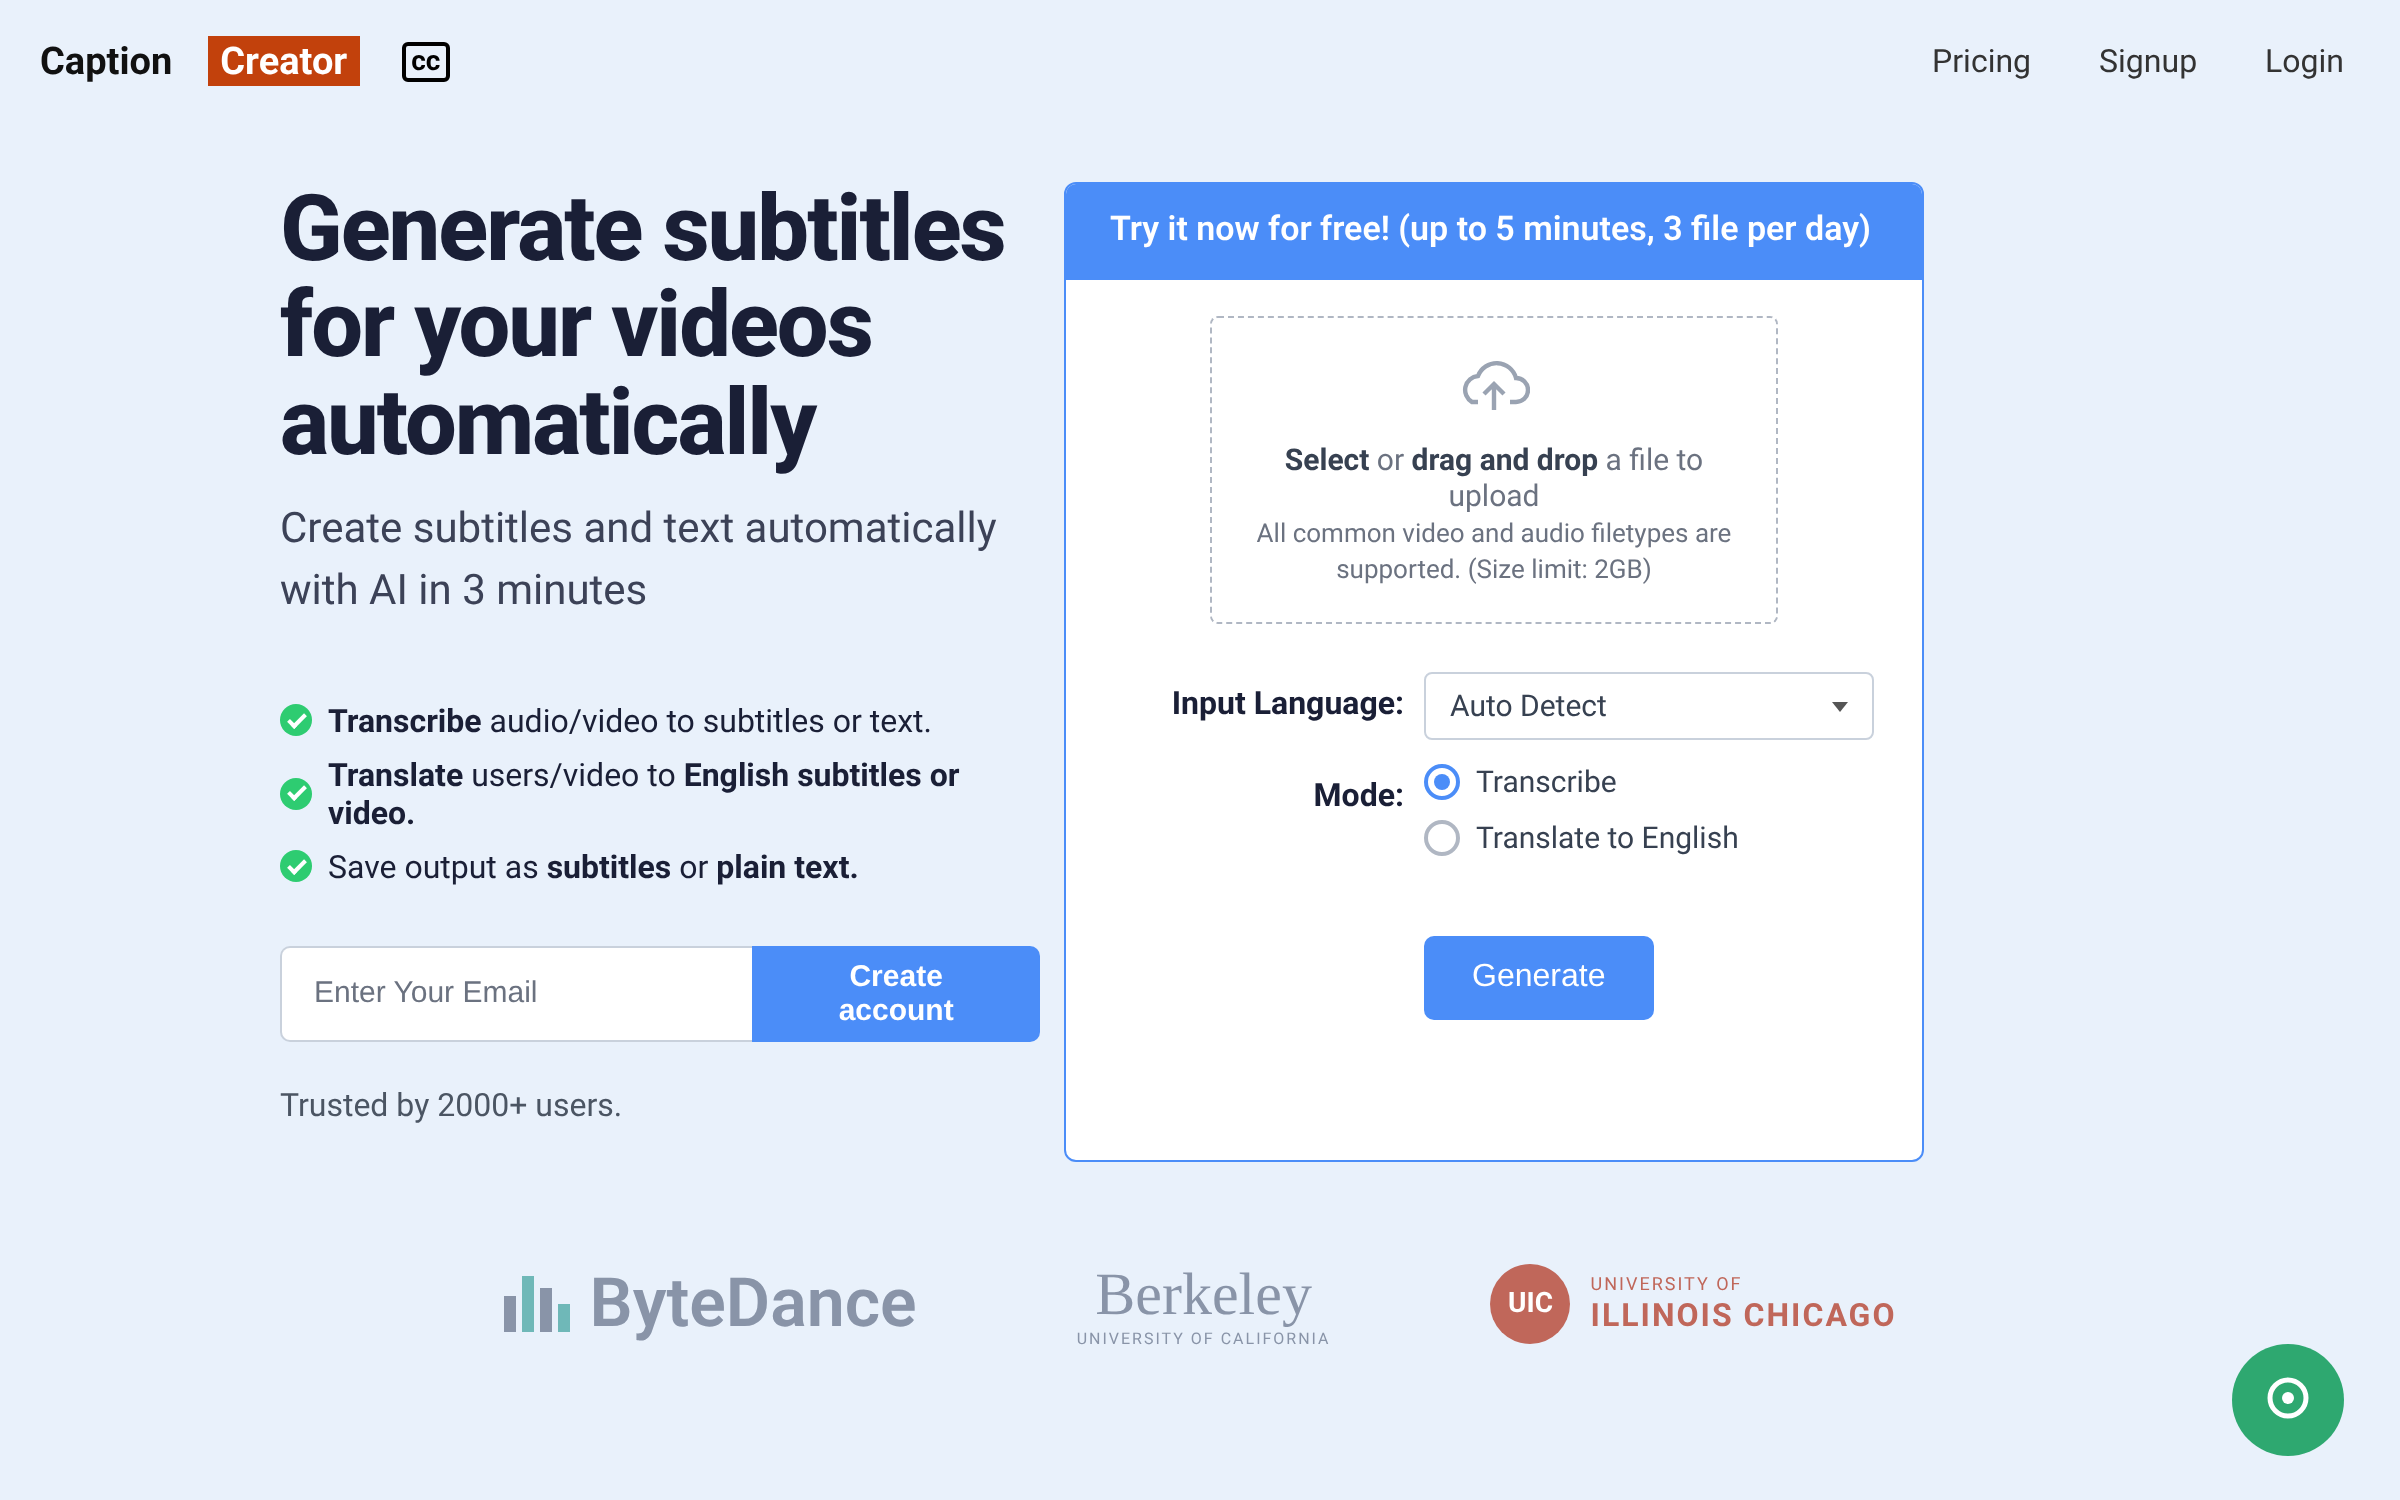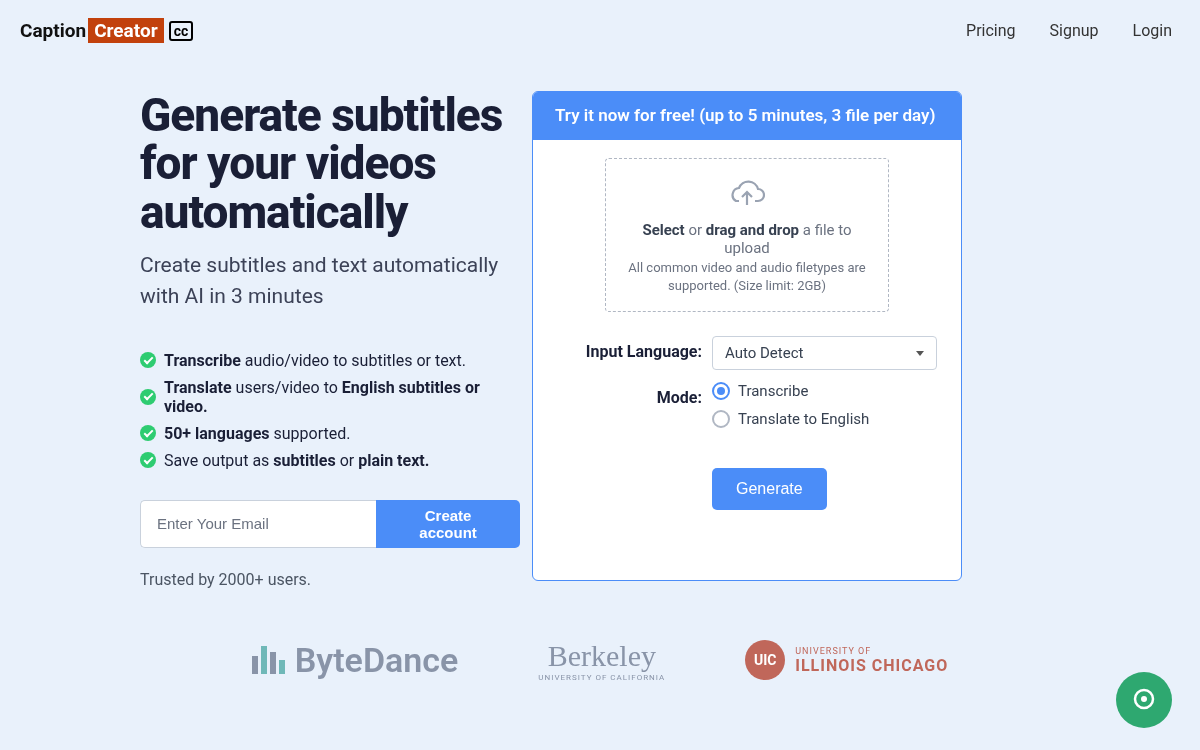--- a/index.html
+++ b/index.html
@@ -17,21 +17,21 @@
     }
     .header {
       display: flex;
       justify-content: space-between;
       align-items: center;
       padding: 18px 28px 0 20px;
     }
     .logo {
       display: flex;
       align-items: center;
-      gap: 2px;
+      gap: 18px;
     }
     .logo-caption {
       font-size: 19px;
       font-weight: 700;
       color: #111;
     }
     .logo-creator {
       background: #c2410c;
       color: #fff;
       font-size: 19px;
@@ -344,24 +344,20 @@
     <p class="hero-sub">Create subtitles and text automatically with AI in 3 minutes</p>
 
     <ul class="features">
       <li>
         <span class="check-icon"></span>
         <span><b>Transcribe</b><span> audio/video to subtitles or text.</span></span>
       </li>
       <li>
         <span class="check-icon"></span>
         <span><b>Translate</b><span> users/video to </span><b>English subtitles or video.</b></span>
-      </li>
-      <li>
-        <span class="check-icon"></span>
-        <span><b>50+ languages</b><span> supported.</span></span>
       </li>
       <li>
         <span class="check-icon"></span>
         <span><span>Save output as </span><b>subtitles</b><span> or </span><b>plain text.</b></span>
       </li>
     </ul>
 
     <div class="email-row">
       <input class="email-input" placeholder="Enter Your Email" style="">
       <button class="create-btn">Create account</button>

